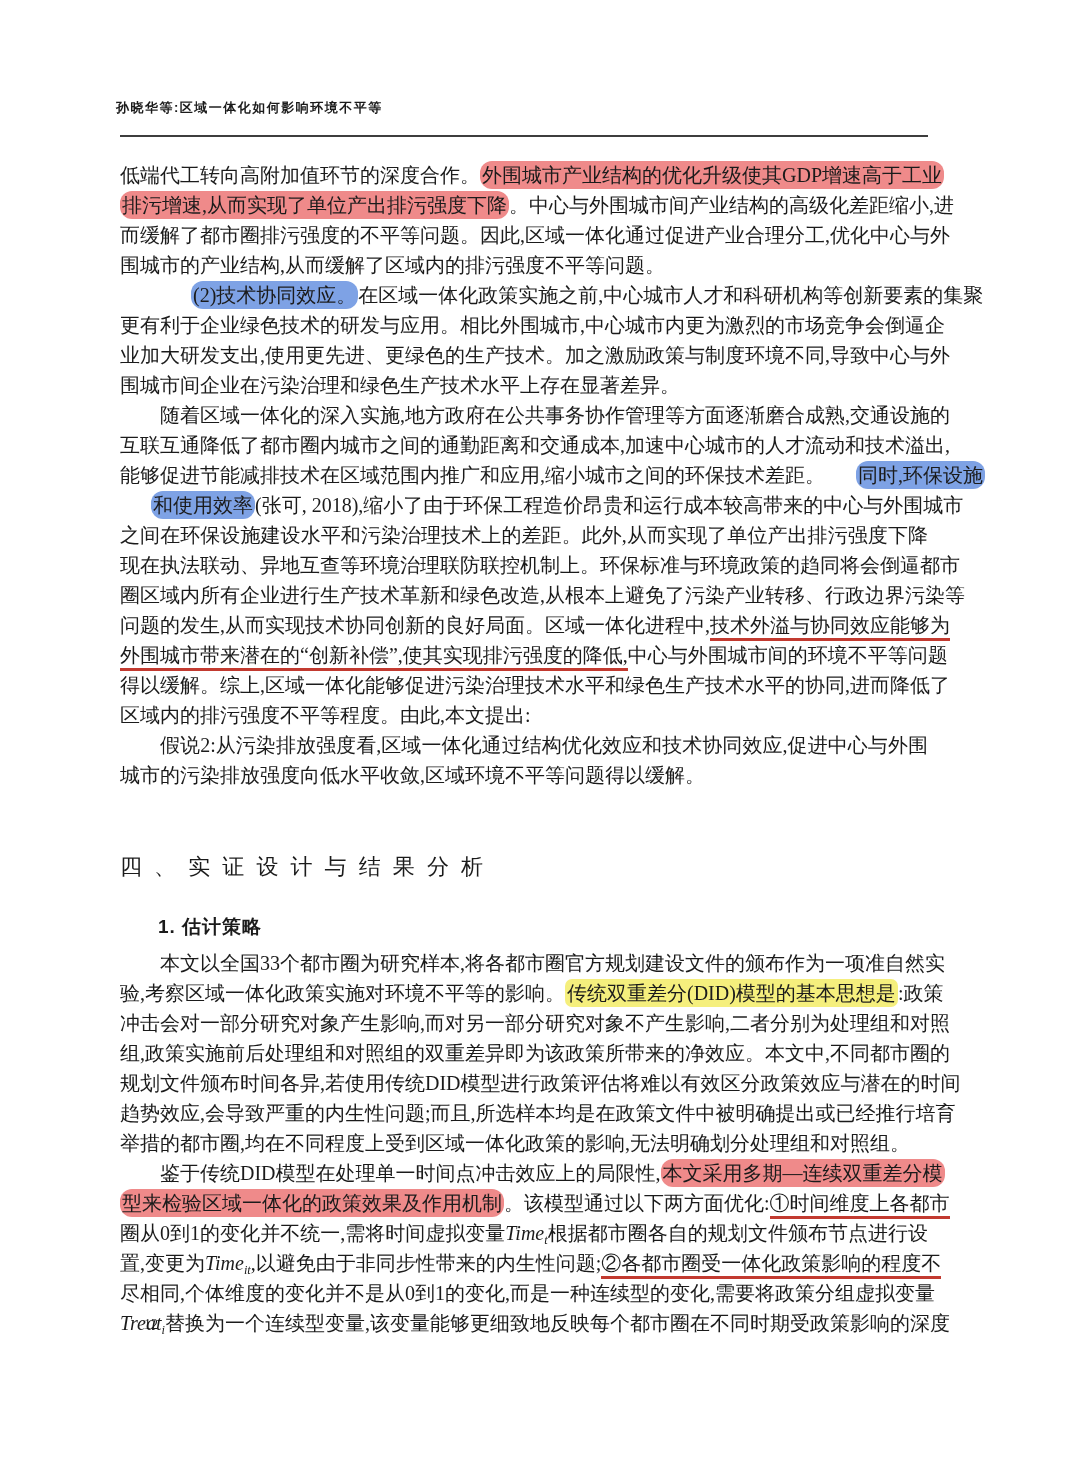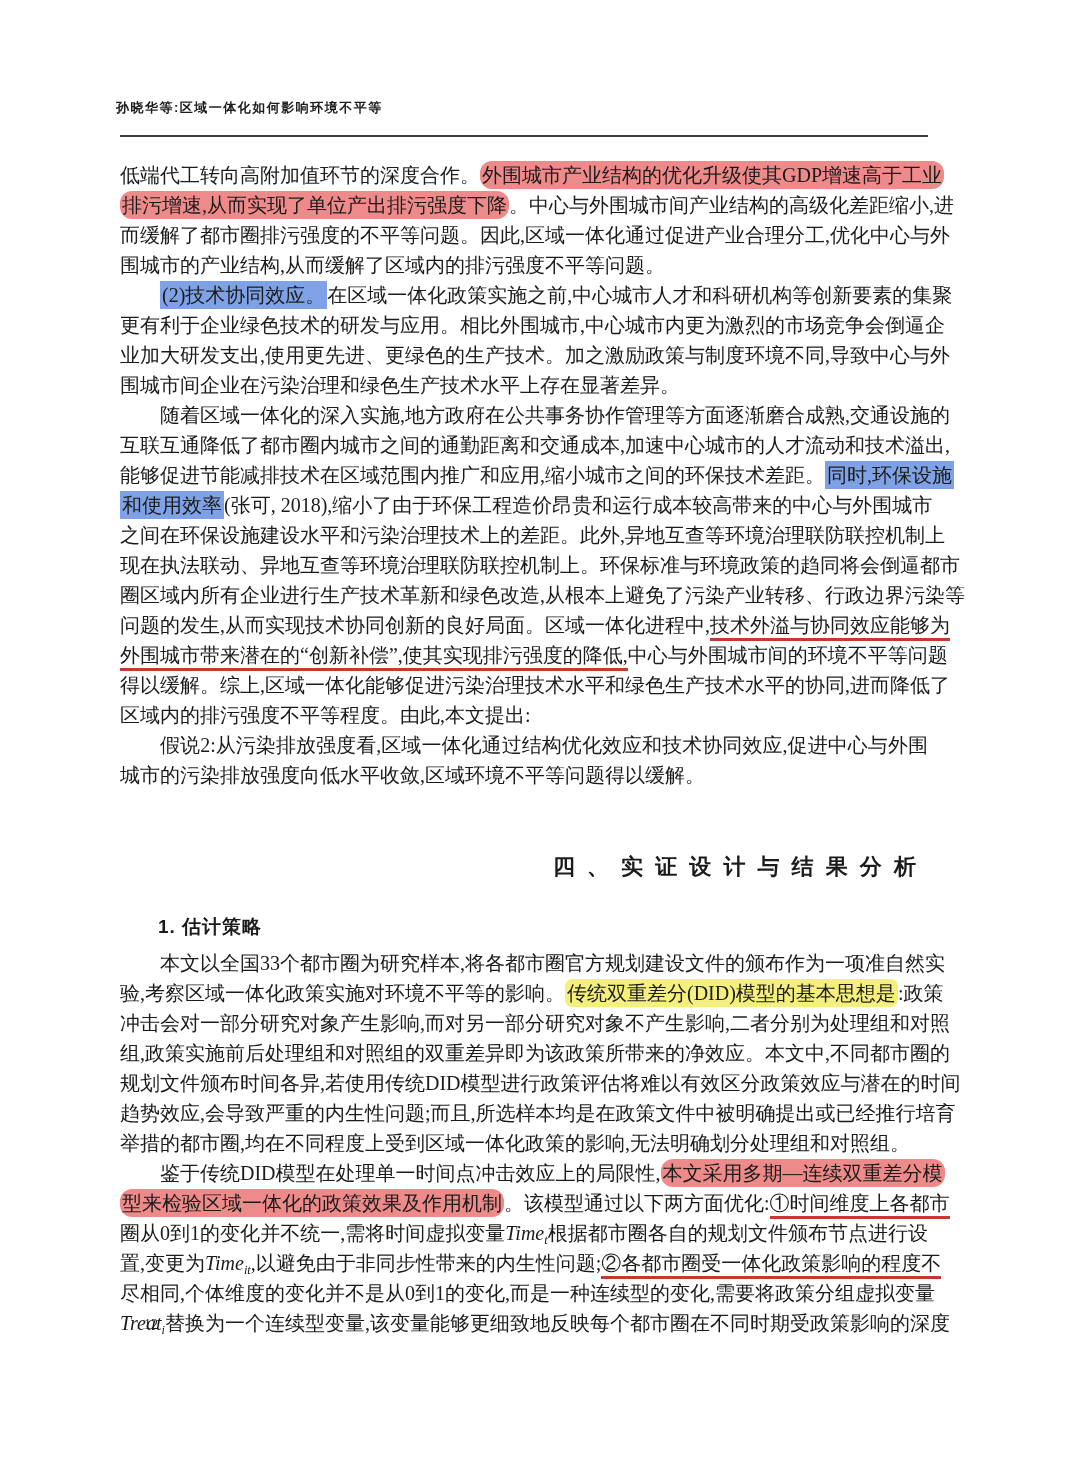--- a/index.html
+++ b/index.html
@@ -38,29 +38,29 @@
   .line{
     height:30px;line-height:30px;
     text-align:justify;text-align-last:justify;
     text-justify:inter-character;
     overflow:visible;white-space:nowrap;
   }
   .line.ind{text-indent:40px;}
   .line.pend{text-align-last:left;}
   .seg{}
   .hl-pink{background:var(--highlight-pink);border-radius:12px;padding:3px 2px;}
-  .hl-blue{background:var(--highlight-blue);border-radius:0;padding:3px 2px;}
+  .hl-blue{background:var(--highlight-blue);border-radius:12px;padding:3px 2px;margin-left:31px;}
   .hl-yellow{background:var(--highlight-yellow);border-radius:7px;padding:3px 2px;}
   .ul-red{border-bottom:3px solid var(--underline-red);padding-bottom:2px;}
   .var-name{font-style:italic;}
   .var-sub{font-style:italic;font-size:0.62em;vertical-align:-4px;}
   .section-heading{
     position:absolute;left:120px;top:852px;width:808px;
-    text-align:right;font-size:22px;letter-spacing:0.55em;
-    font-weight:700;
+    text-align:left;font-size:22px;letter-spacing:0.55em;
+    font-weight:400;
   }
   .subsection-heading{
     position:absolute;left:158px;top:914px;
     font-family:"Liberation Sans","DejaVu Sans",sans-serif;
     font-weight:700;font-size:19px;letter-spacing:1px;
   }
   .page-number{
     position:absolute;left:144px;top:1317px;
     font-size:14px;
   }
@@ -92,21 +92,21 @@
       <div class="line"><span class="seg">而缓解了都市圈排污强度的不平等问题。因此,区域一体化通过促进产业合理分工,优化中心与外</span></div>
       <div class="line pend"><span class="seg">围城市的产业结构,从而缓解了区域内的排污强度不平等问题。</span></div>
       <div class="line ind"><span class="seg hl-blue">(2)技术协同效应。</span><span class="seg">在区域一体化政策实施之前,中心城市人才和科研机构等创新要素的集聚</span></div>
       <div class="line"><span class="seg">更有利于企业绿色技术的研发与应用。相比外围城市,中心城市内更为激烈的市场竞争会倒逼企</span></div>
       <div class="line"><span class="seg">业加大研发支出,使用更先进、更绿色的生产技术。加之激励政策与制度环境不同,导致中心与外</span></div>
       <div class="line pend"><span class="seg">围城市间企业在污染治理和绿色生产技术水平上存在显著差异。</span></div>
       <div class="line ind"><span class="seg">随着区域一体化的深入实施,地方政府在公共事务协作管理等方面逐渐磨合成熟,交通设施的</span></div>
       <div class="line"><span class="seg">互联互通降低了都市圈内城市之间的通勤距离和交通成本,加速中心城市的人才流动和技术溢出,</span></div>
       <div class="line"><span class="seg">能够促进节能减排技术在区域范围内推广和应用,缩小城市之间的环保技术差距。</span><span class="seg hl-blue">同时,环保设施</span></div>
       <div class="line"><span class="seg hl-blue">和使用效率</span><span class="seg">(张可, 2018),缩小了由于环保工程造价昂贵和运行成本较高带来的中心与外围城市</span></div>
-      <div class="line"><span class="seg">之间在环保设施建设水平和污染治理技术上的差距。此外,异地互查等环境治理联防联控机制上</span></div>
+      <div class="line"><span class="seg">之间在环保设施建设水平和污染治理技术上的差距。此外,从而实现了单位产出排污强度下降</span></div>
       <div class="line"><span class="seg">现在执法联动、异地互查等环境治理联防联控机制上。环保标准与环境政策的趋同将会倒逼都市</span></div>
       <div class="line"><span class="seg">圈区域内所有企业进行生产技术革新和绿色改造,从根本上避免了污染产业转移、行政边界污染等</span></div>
       <div class="line"><span class="seg">问题的发生,从而实现技术协同创新的良好局面。区域一体化进程中,</span><span class="seg ul-red">技术外溢与协同效应能够为</span></div>
       <div class="line"><span class="seg ul-red">外围城市带来潜在的“创新补偿”,使其实现排污强度的降低,</span><span class="seg">中心与外围城市间的环境不平等问题</span></div>
       <div class="line"><span class="seg">得以缓解。综上,区域一体化能够促进污染治理技术水平和绿色生产技术水平的协同,进而降低了</span></div>
       <div class="line pend"><span class="seg">区域内的排污强度不平等程度。由此,本文提出:</span></div>
       <div class="line ind"><span class="seg">假说2:从污染排放强度看,区域一体化通过结构优化效应和技术协同效应,促进中心与外围</span></div>
       <div class="line pend"><span class="seg">城市的污染排放强度向低水平收敛,区域环境不平等问题得以缓解。</span></div>
     </div>
 

